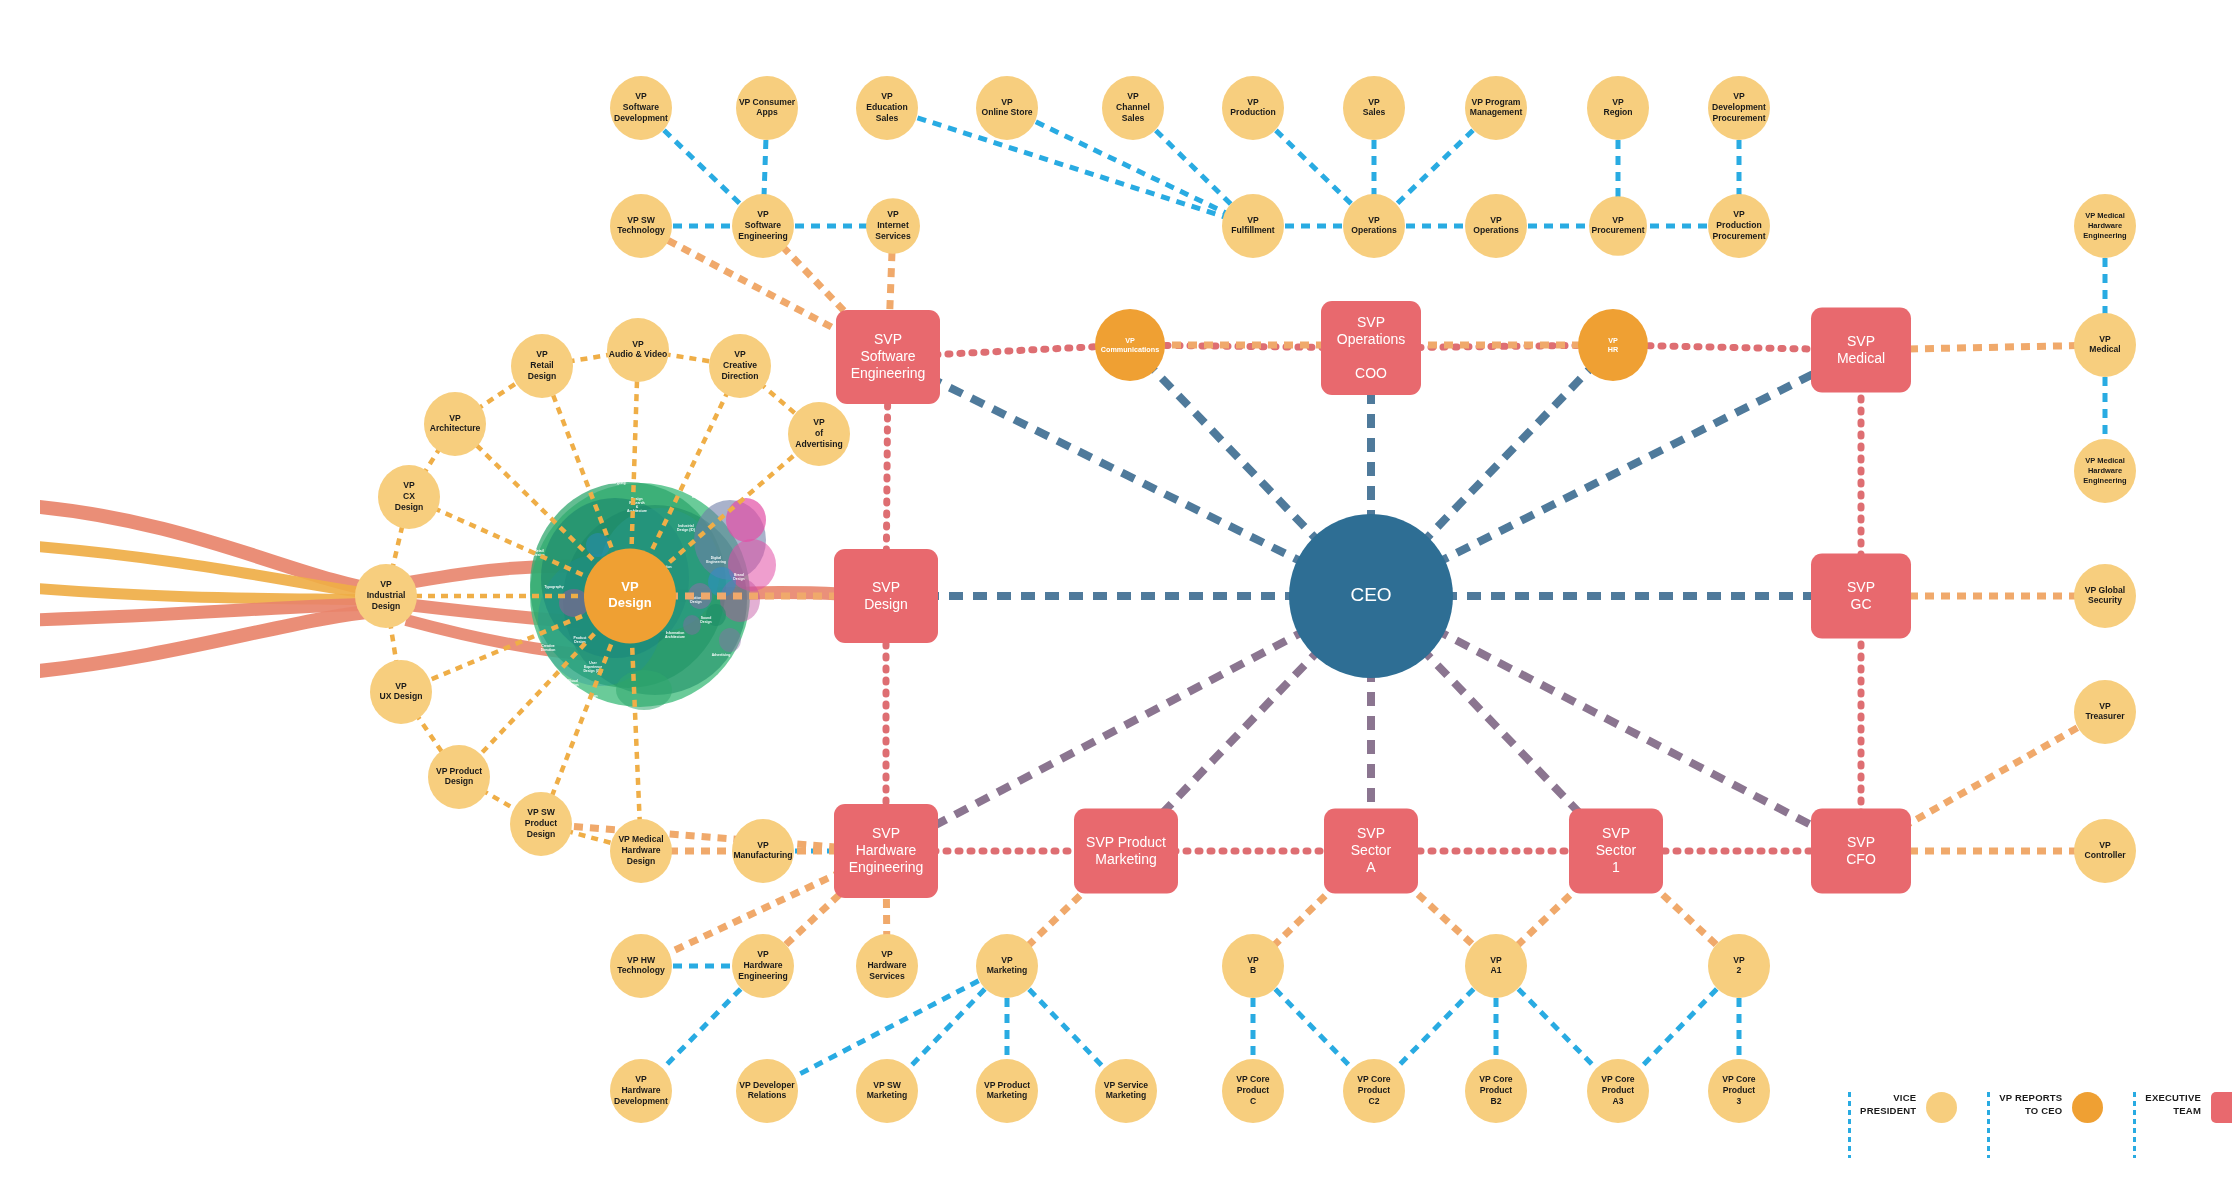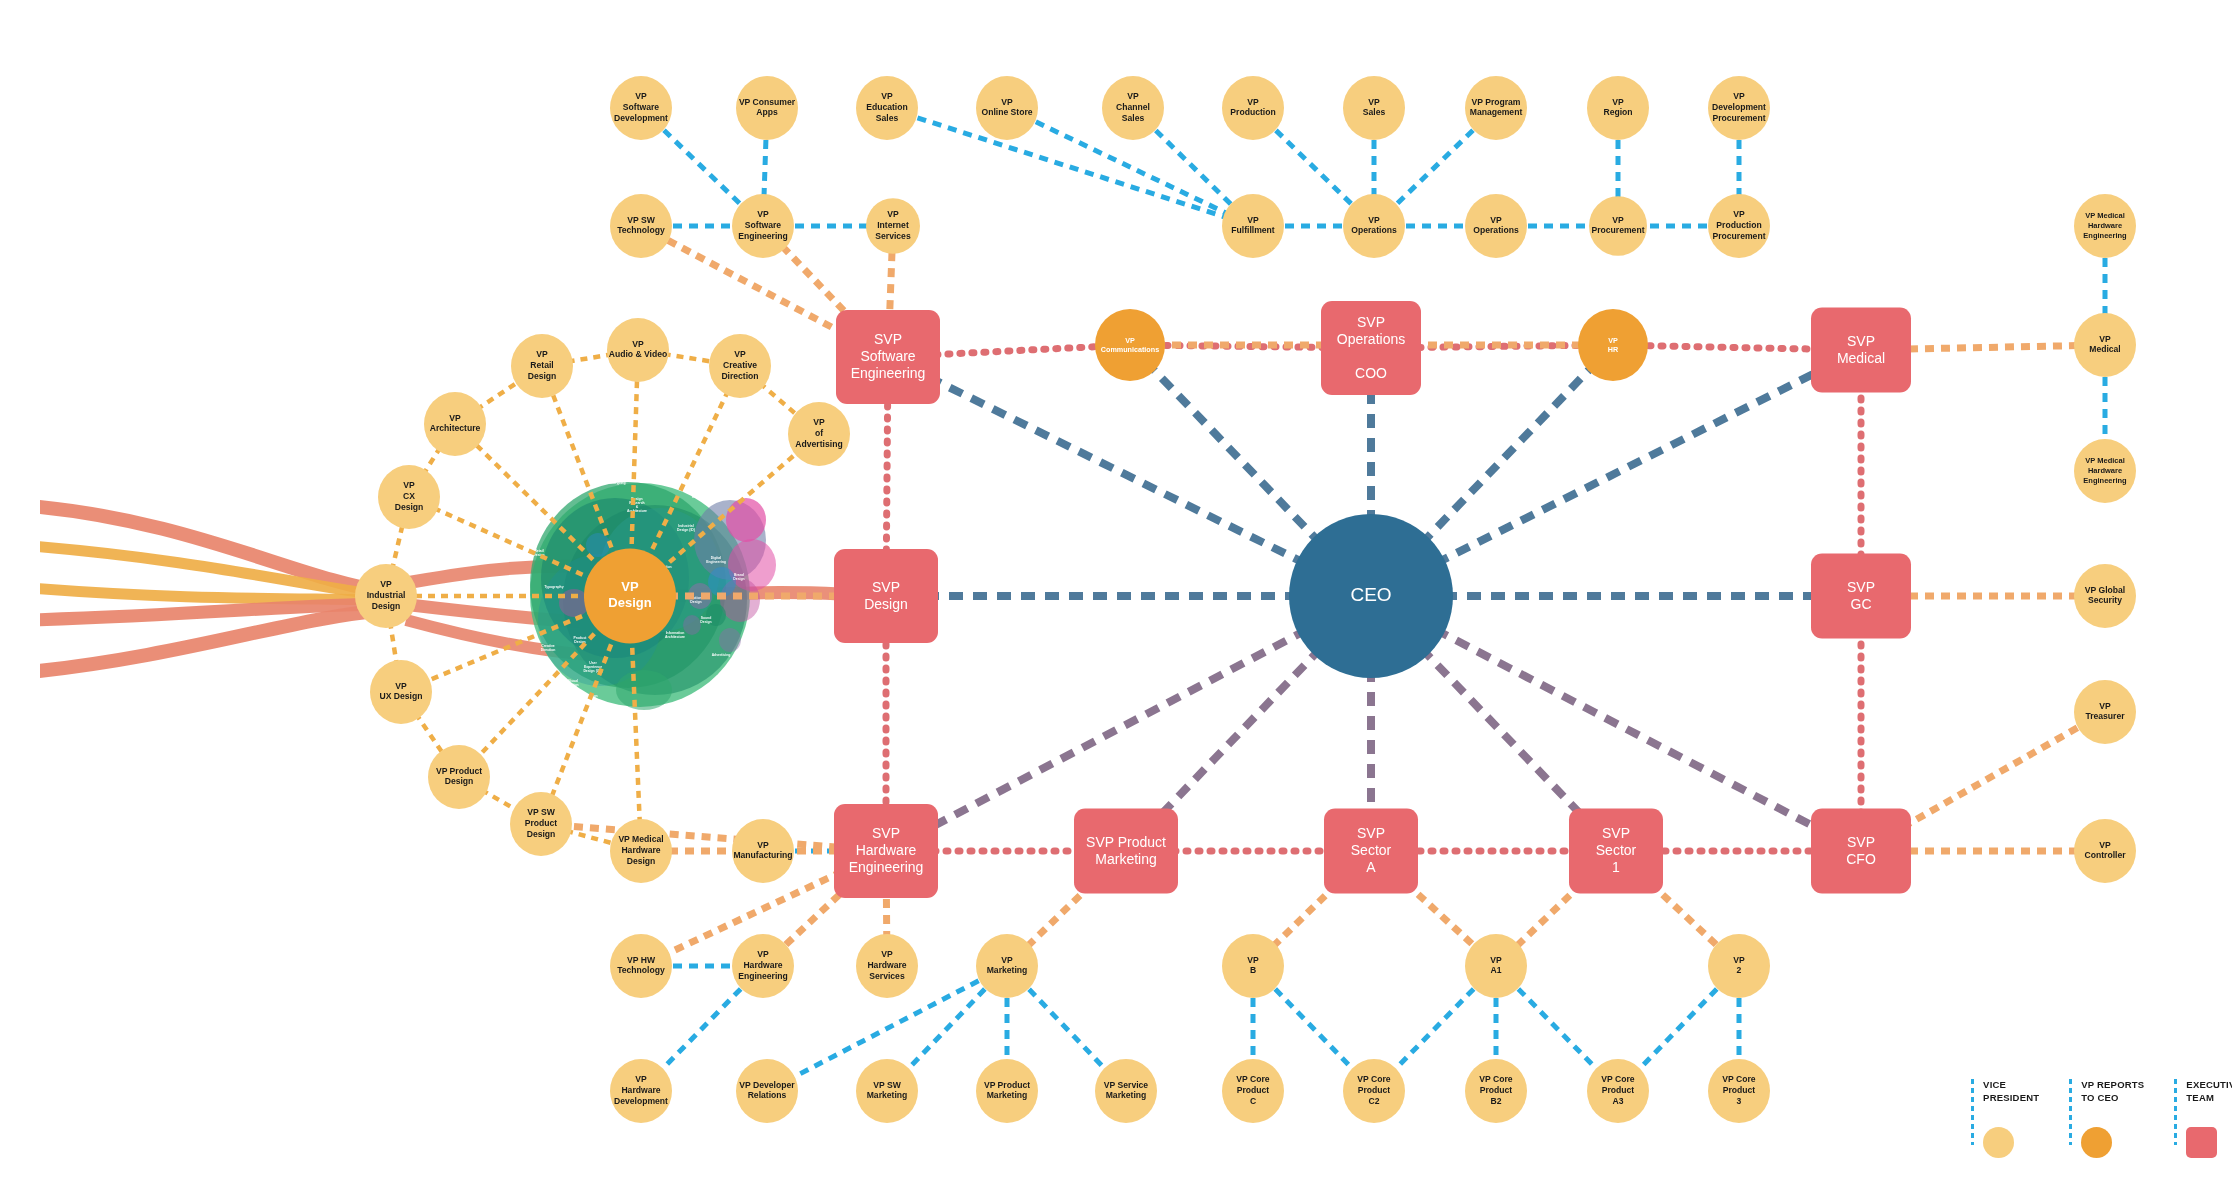--- a/index.html
+++ b/index.html
@@ -8,21 +8,21 @@
   #stage{position:relative;width:2232px;height:1186px;background:#ffffff;overflow:hidden;margin-left:40px;}
   svg#net{position:absolute;left:0;top:0;width:2232px;height:1186px;display:block;}
   .nodelabel{font-family:"Liberation Sans", sans-serif;font-weight:bold;fill:#1a1a1a;text-anchor:middle;dominant-baseline:middle;}
   .exeLabel{font-family:"Liberation Sans", sans-serif;fill:#ffffff;text-anchor:middle;dominant-baseline:middle;font-weight:normal;}
   .ceoLabel{font-family:"Liberation Sans", sans-serif;fill:#ffffff;text-anchor:middle;dominant-baseline:middle;font-weight:normal;font-size:19px;}
   .orangeLabel{font-family:"Liberation Sans", sans-serif;fill:#ffffff;text-anchor:middle;dominant-baseline:middle;font-weight:bold;}
   .blobLabel{font-family:"Liberation Sans", sans-serif;fill:#ffffff;text-anchor:middle;dominant-baseline:middle;font-weight:bold;}
   .legend{position:absolute;right:30px;bottom:28px;display:flex;gap:30px;align-items:flex-start;}
   .legend-item{display:flex;align-items:flex-start;gap:9px;}
   .legend-rule{width:3px;height:66px;background:repeating-linear-gradient(to bottom,#29ABE2 0 5px,transparent 5px 9px);flex:0 0 3px;}
-  .legend-body{display:flex;flex-direction:column;gap:22px;}
+  .legend-body{display:flex;flex-direction:row;gap:10px;text-align:right;}
   .legend-text{font-family:"Liberation Sans", sans-serif;font-size:9.5px;font-weight:bold;color:#1a1a1a;line-height:1.35;letter-spacing:.2px;text-transform:uppercase;white-space:pre-line;}
   .swatch-circle{width:31px;height:31px;border-radius:50%;}
   .swatch-square{width:31px;height:31px;border-radius:5px;}
 </style>
 </head>
 <body>
 
 <div id="stage">
   <svg id="net" viewBox="0 0 2232 1186">
     <defs>

